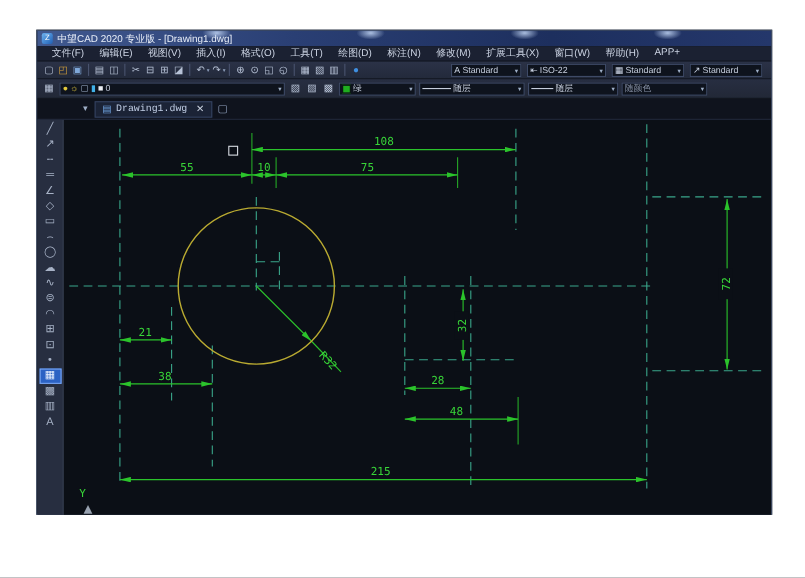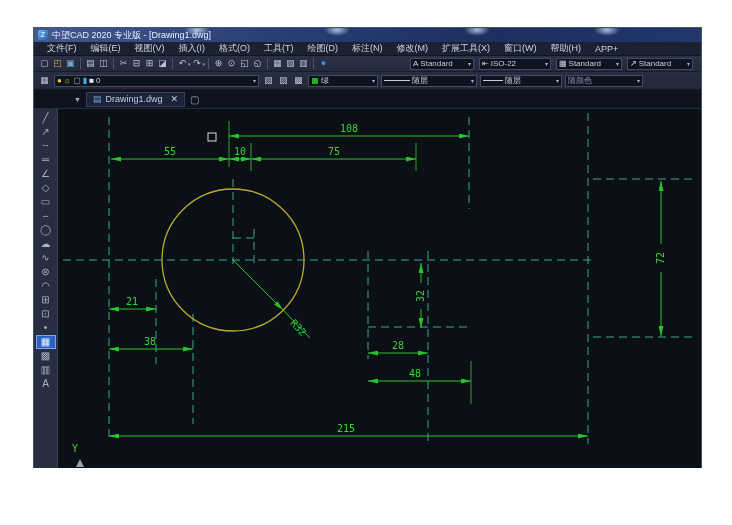--- a/index.html
+++ b/index.html
@@ -13,21 +13,21 @@
               background:linear-gradient(90deg,#41598f 0%,#2a3f74 35%,#1d2f5e 70%,#24376b 100%);
               display:flex; align-items:center; padding:0 4px; gap:4px; overflow:hidden; }
   .app-badge { width:10px; height:10px; background:linear-gradient(135deg,#6db2ef,#1f5fb4);
                border-radius:2px; color:#fff; font-size:7px; line-height:10px; text-align:center; flex:none; }
   .title-text { color:#e9eff9; font-size:9px; white-space:nowrap; }
   .glare { position:absolute; top:-4px; width:26px; height:12px; border-radius:50%;
            background:radial-gradient(ellipse at center,rgba(205,225,255,.8),rgba(205,225,255,0) 70%); }
 
   
   .menubar { position:absolute; left:0; top:14px; width:100%; height:14px; background:#1b2132;
-             border-bottom:1px solid #10141f; display:flex; align-items:center; padding:0 6px; }
+             border-bottom:1px solid #10141f; display:flex; align-items:flex-start; padding:0 6px; }
   .mitem { color:#ccd4e4; font-size:9px; padding:0 7px; white-space:nowrap; }
 
   
   .tb1 { position:absolute; left:0; top:28px; width:100%; height:16px;
          background:linear-gradient(#2b3247,#232a3b); border-bottom:1px solid #171c29;
          display:flex; align-items:center; padding:0 4px; }
   .ticon { width:13px; height:13px; line-height:13px; text-align:center; font-size:9px;
            color:#b7c2d6; flex:none; }
   .micaret { font-size:5px; color:#8fa0bc; margin-left:-1px; }
   .tsep { width:1px; height:11px; background:#49536e; margin:0 3px; flex:none; }
@@ -48,21 +48,21 @@
   .dash-sample { width:26px; border-top:1px solid #c6cedd; flex:none; }
   .grayed { color:#8690a4; }
 
   
   .tabbar { position:absolute; left:0; top:62px; width:100%; height:19px; background:#0f131d;
             border-bottom:1px solid #232b3d; display:flex; align-items:center; padding-left:40px; gap:5px; }
   .tab-overflow { color:#9fb0c8; font-size:7px; }
   .doc-tab { display:flex; align-items:center; gap:4px; background:#1b2336; border:1px solid #33405e;
              height:15px; padding:0 6px; }
   .doc-icon { color:#6fa3e0; font-size:9px; }
-  .tab-title { color:#c0cde4; font-size:9px; font-family:Liberation Sans, sans-serif; }
+  .tab-title { color:#c0cde4; font-size:9px; font-family:Liberation Mono, monospace; }
   .tab-close { color:#c8d0de; font-size:9px; padding-left:4px; }
   .newdoc-icon { color:#8fa0bc; font-size:10px; }
 
   
   .main { position:absolute; left:0; top:81px; width:100%; height:359px; display:flex; }
   .leftrail { width:24px; height:100%; background:#272e40; border-right:1px solid #3a4356;
               padding-top:2px; flex:none; }
   .ltool { width:20px; height:14px; margin:0 auto; text-align:center; line-height:14px;
            font-size:10px; color:#a7b2c6; }
   .ltool.active { background:#2b62c4; border:1px solid #7aa6f0; color:#eaf2ff; line-height:12px; }

